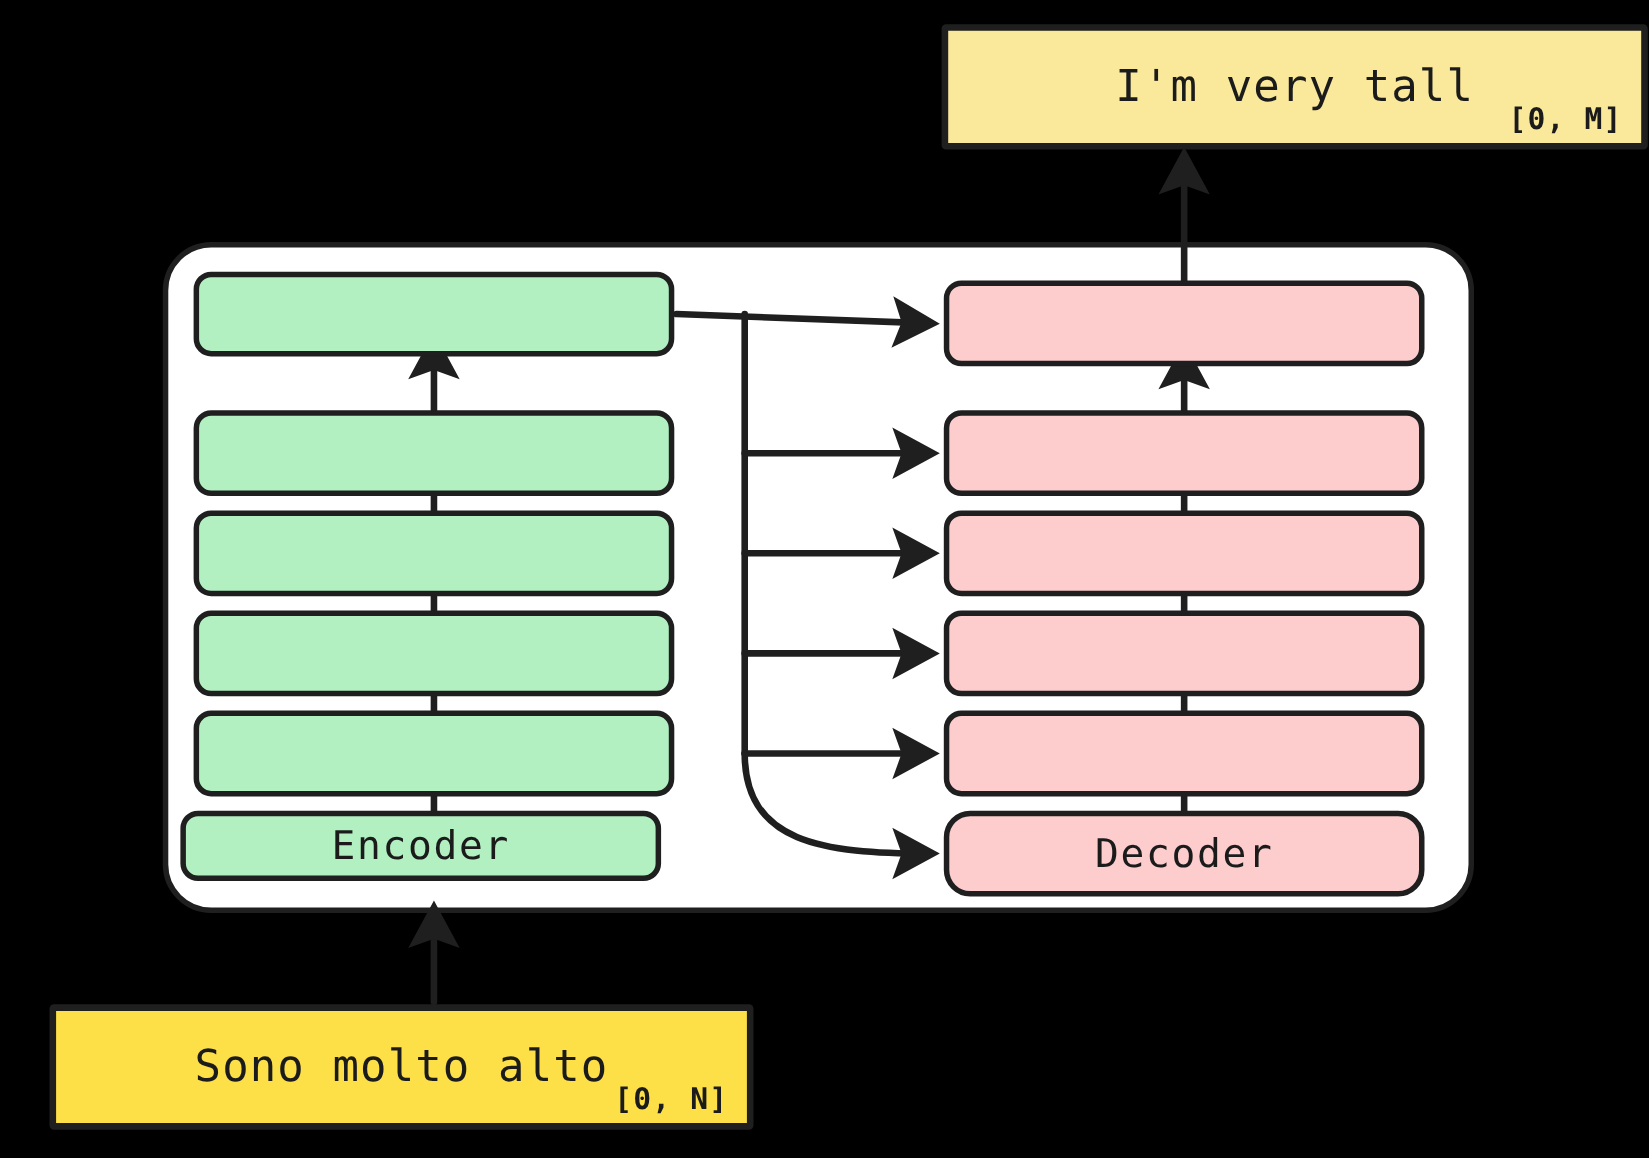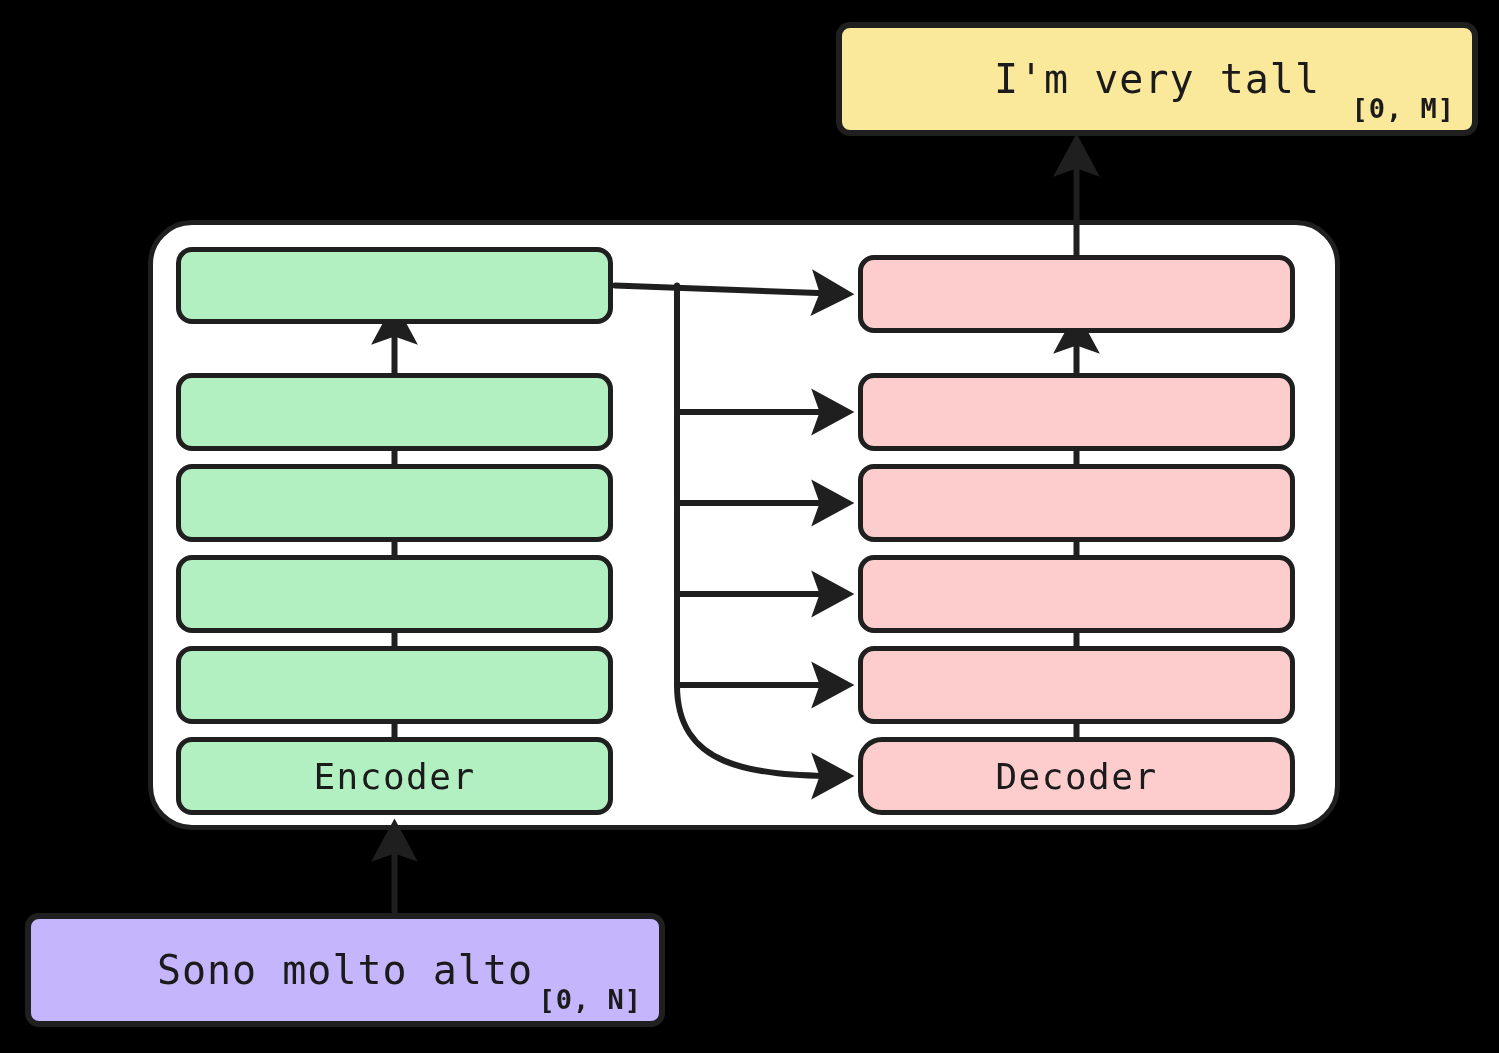--- a/index.html
+++ b/index.html
@@ -24,22 +24,23 @@
   .node {
     position: absolute;
     box-sizing: border-box;
     border: 5px solid #1f1f1f;
     border-radius: 16px;
     display: flex;
     align-items: center;
     justify-content: center;
   }
   .io-node {
-    border-radius: 14px;
+    border-radius: 4px;
     border-width: 6px;
+    margin-left: 20px;
   }
   .io-label {
     font-size: 40px;
     color: #1b1b1b;
     letter-spacing: 1px;
     white-space: nowrap;
   }
   .io-range {
     position: absolute;
     right: 17px;
@@ -91,37 +92,37 @@
         <path d="M615,285.5 L846,294" marker-end="url(#ah)"></path>
         <path d="M677,285.5 L677,685"></path>
         <path d="M677,412 L846,412" marker-end="url(#ah)"></path>
         <path d="M677,503 L846,503" marker-end="url(#ah)"></path>
         <path d="M677,594 L846,594" marker-end="url(#ah)"></path>
         <path d="M677,685 L846,685" marker-end="url(#ah)"></path>
         <path d="M677,685 C677,766 747,776 846,776" marker-end="url(#ah)"></path>
       </g>
   </svg>
 
-  <div class="node io-node" id="input-node" style="left: 25px; top: 913px; width: 640px; height: 114px; background: #c4b5fd;">
+  <div class="node io-node" id="input-node" style="left: 25px; top: 913px; width: 640px; height: 114px; background: #fde047;">
     <span class="io-label">Sono molto alto</span>
     <span class="io-range">[0, N]</span>
   </div>
 
   <div class="node io-node" id="output-node" style="left: 836px; top: 22px; width: 642px; height: 114px; background: rgb(250, 233, 154);">
     <span class="io-label">I'm very tall</span>
     <span class="io-range">[0, M]</span>
   </div>
 
   <div id="stacks">
       <div class="node" style="left: 176px; top: 247px; width: 437px; height: 77px; background: rgb(178, 240, 194);"></div>
       <div class="node" style="left: 176px; top: 373px; width: 437px; height: 78px; background: rgb(178, 240, 194);"></div>
       <div class="node" style="left: 176px; top: 464px; width: 437px; height: 78px; background: rgb(178, 240, 194);"></div>
       <div class="node" style="left: 176px; top: 555px; width: 437px; height: 78px; background: rgb(178, 240, 194);"></div>
       <div class="node" style="left: 176px; top: 646px; width: 437px; height: 78px; background: rgb(178, 240, 194);"></div>
-      <div class="node" style="left: 176px; top: 737px; width: 437px; height: 78px; background: rgb(178, 240, 194);">
+      <div class="node" style="left: 164px; top: 737px; width: 437px; height: 64px; background: rgb(178, 240, 194);">
         <span class="stack-label">Encoder</span>
       </div>
       <div class="node" style="left: 858px; top: 255px; width: 437px; height: 78px; background: rgb(253, 205, 205);"></div>
       <div class="node" style="left: 858px; top: 373px; width: 437px; height: 78px; background: rgb(253, 205, 205);"></div>
       <div class="node" style="left: 858px; top: 464px; width: 437px; height: 78px; background: rgb(253, 205, 205);"></div>
       <div class="node" style="left: 858px; top: 555px; width: 437px; height: 78px; background: rgb(253, 205, 205);"></div>
       <div class="node" style="left: 858px; top: 646px; width: 437px; height: 78px; background: rgb(253, 205, 205);"></div>
       <div class="node" style="left: 858px; top: 737px; width: 437px; height: 78px; background: rgb(253, 205, 205); border-radius: 24px;">
         <span class="stack-label">Decoder</span>
       </div>

